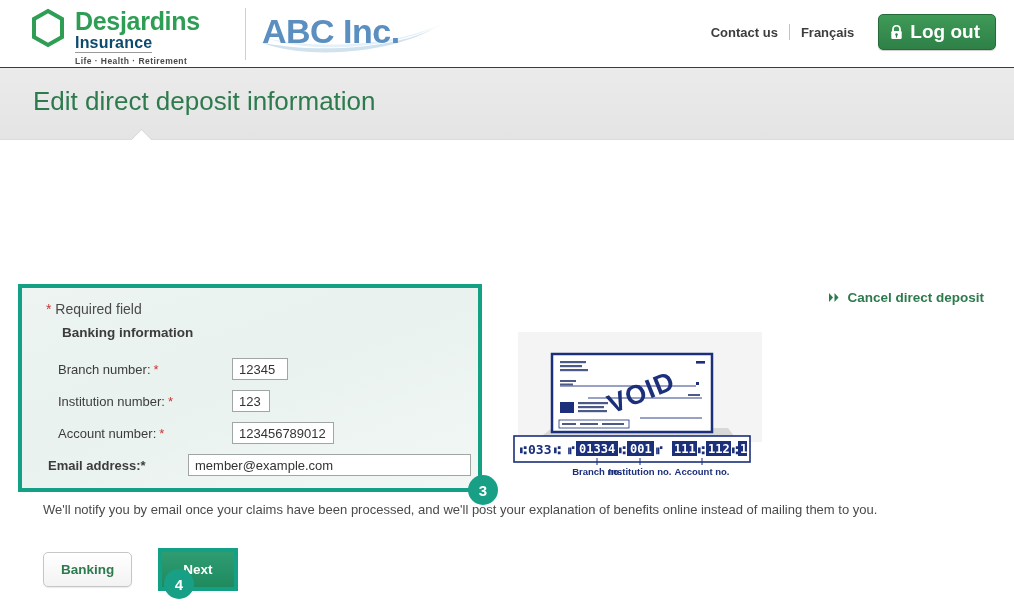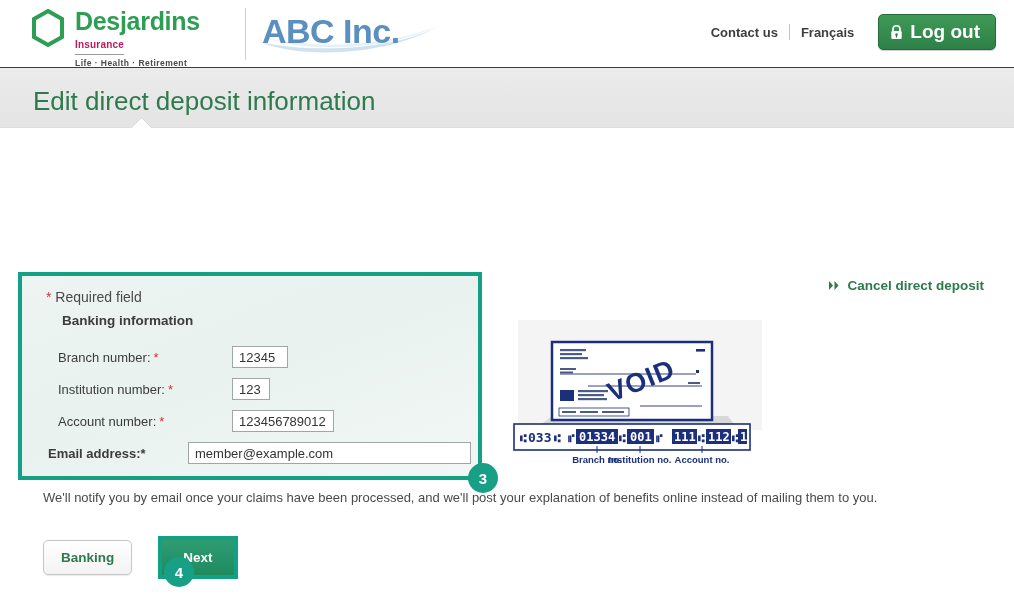--- a/index.html
+++ b/index.html
@@ -21,21 +21,21 @@
     position: absolute; left: 30px; top: 6px;
     display: flex; align-items: flex-start; gap: 9px;
   }
   .hex-icon { width: 36px; height: 40px; flex: none; margin-top: 2px; }
   .dsj-words { padding-top: 2px; }
   .dsj-name {
     font-size: 25px; font-weight: bold; color: #2e9e54;
     letter-spacing: -0.3px; line-height: 26px;
   }
   .dsj-sub {
-    font-size: 10px; font-weight: bold; color: #be185d;
+    font-size: 16px; font-weight: bold; color: #0c4a6e;
     letter-spacing: 0.2px; line-height: 16px;
     border-bottom: 1px solid #9a9a9a; padding-bottom: 1px;
     display: inline-block;
   }
   .dsj-tag {
     font-size: 8.5px; font-weight: bold; color: #4a4a4a;
     letter-spacing: 0.45px; margin-top: 3px;
   }
 
   .hdr-divider {
@@ -74,21 +74,21 @@
     padding: 6px 15px 6px 11px;
     color: #ffffff; font-size: 19px; font-weight: bold;
     cursor: pointer;
     box-shadow: 0 1px 1px rgba(0,0,0,.2);
   }
   .lock-ico { width: 13px; height: 15px; display: block; }
 
   
   .title-band {
     position: relative;
-    height: 60px;
+    height: 72px;
     background: linear-gradient(#ebebeb, #e4e4e4);
     border-bottom: 1px solid #dcdcdc;
   }
   .page-title {
     position: absolute; left: 33px; top: 18px;
     font-size: 26px; color: #2d7a4d; font-weight: normal;
   }
   .notch {
     position: absolute; left: 128px; bottom: -1px;
     width: 28px; height: 14px; overflow: hidden;

